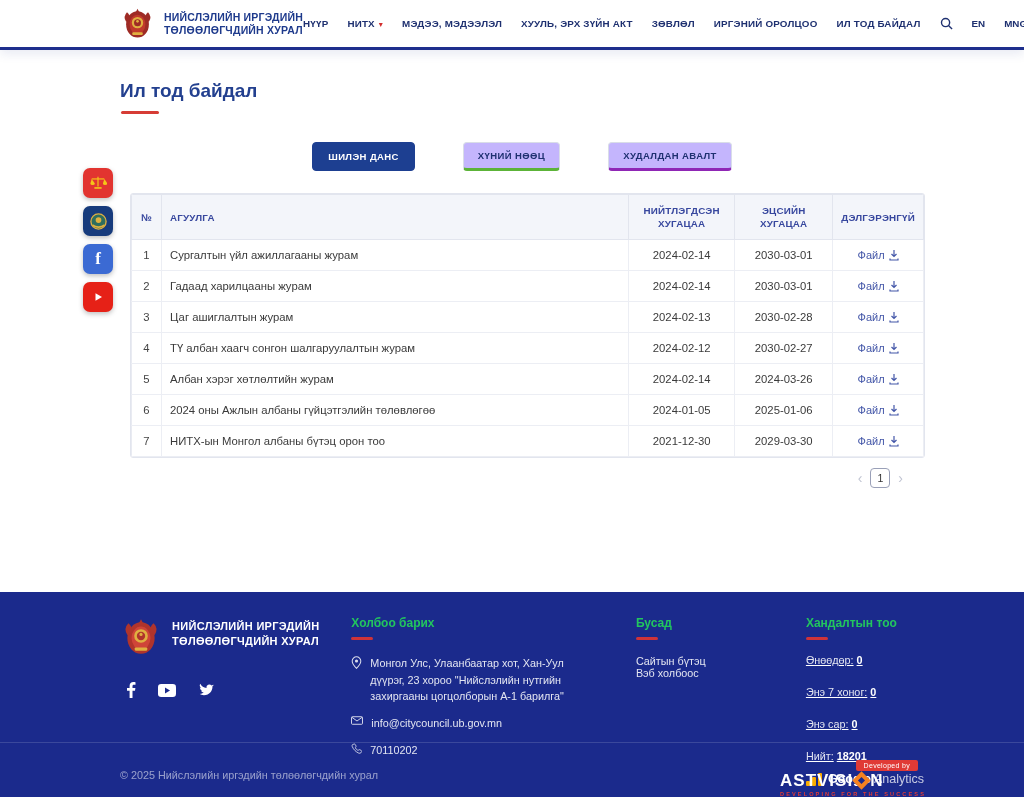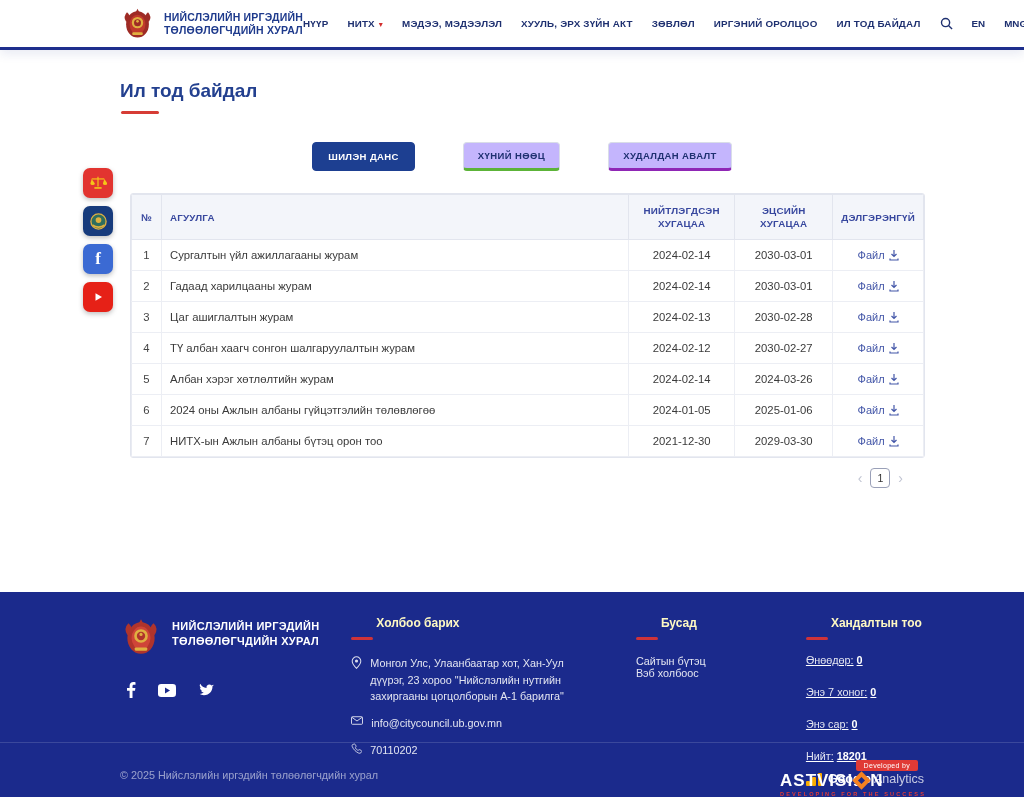--- a/index.html
+++ b/index.html
@@ -57,21 +57,21 @@
 
   
   footer { background:#1b2a8c; height:205px; color:#fff; padding:24px 100px 0 120px; position:relative; }
   .f-cols { display:flex; }
   .f-brand { width:242px; }
   .f-brand-row { display:flex; align-items:flex-start; gap:10px; }
   .f-logo { width:42px; height:42px; flex-shrink:0; }
   .f-brand-name { font-size:11px; font-weight:bold; line-height:1.35; letter-spacing:.3px; margin-top:3px; text-transform:uppercase; }
   .f-socials { display:flex; gap:22px; margin:24px 0 0 6px; align-items:center; }
   .f-soc { cursor:pointer; display:flex; align-items:center; background:none; border:none; }
-  .f-head { font-size:12px; font-weight:bold; color:#fef9c3;margin-left:25px; }
+  .f-head { font-size:12px; font-weight:bold; color:#22c55e; }
   .f-head-line { width:22px; height:3px; background:#cf3339; margin-top:7px; border-radius:2px; }
   .f-contact { width:235px; }
   .contact-list { margin-top:15px; font-size:10.8px; color:rgba(255,255,255,.88); line-height:1.55; }
   .c-item { display:flex; gap:8px; margin-bottom:10px; }
   .c-item .ico { flex-shrink:0; margin-top:1px; opacity:.85; }
   .f-other { width:136px; margin-left:60px; }
   .f-links { margin-top:15px; display:flex; flex-direction:column; }
   .f-link { font-size:10.8px; color:rgba(255,255,255,.88); text-decoration:none; cursor:pointer; }
   .f-visits { margin-left:40px; }
   .v-list { margin-top:14px; display:flex; flex-direction:column; gap:20px;text-decoration:underline; }
@@ -243,21 +243,21 @@
               <td class="c-content">2024 оны Ажлын албаны гүйцэтгэлийн төлөвлөгөө</td>
               <td class="c-date">2024-01-05</td>
               <td class="c-date">2025-01-06</td>
               <td class="c-file"><a class="file-link">Файл <svg width="10" height="11" viewBox="0 0 10 11">
                     <path d="M5 0 V6 M2.5 4 L5 6.5 L7.5 4" fill="none" stroke="#4356a8" stroke-width="1.2"></path>
                     <path d="M1 8.5 V10 H9 V8.5" fill="none" stroke="#4356a8" stroke-width="1.2"></path>
                   </svg></a></td>
             </tr>
             <tr>
               <td class="c-no">7</td>
-              <td class="c-content">НИТХ-ын Ажлын албаны бүтэц орон тоо</td>
+              <td class="c-content">НИТХ-ын Монгол албаны бүтэц орон тоо</td>
               <td class="c-date">2021-12-30</td>
               <td class="c-date">2029-03-30</td>
               <td class="c-file"><a class="file-link">Файл <svg width="10" height="11" viewBox="0 0 10 11">
                     <path d="M5 0 V6 M2.5 4 L5 6.5 L7.5 4" fill="none" stroke="#4356a8" stroke-width="1.2"></path>
                     <path d="M1 8.5 V10 H9 V8.5" fill="none" stroke="#4356a8" stroke-width="1.2"></path>
                   </svg></a></td>
             </tr>
           </tbody>
       </table>
     </div>

